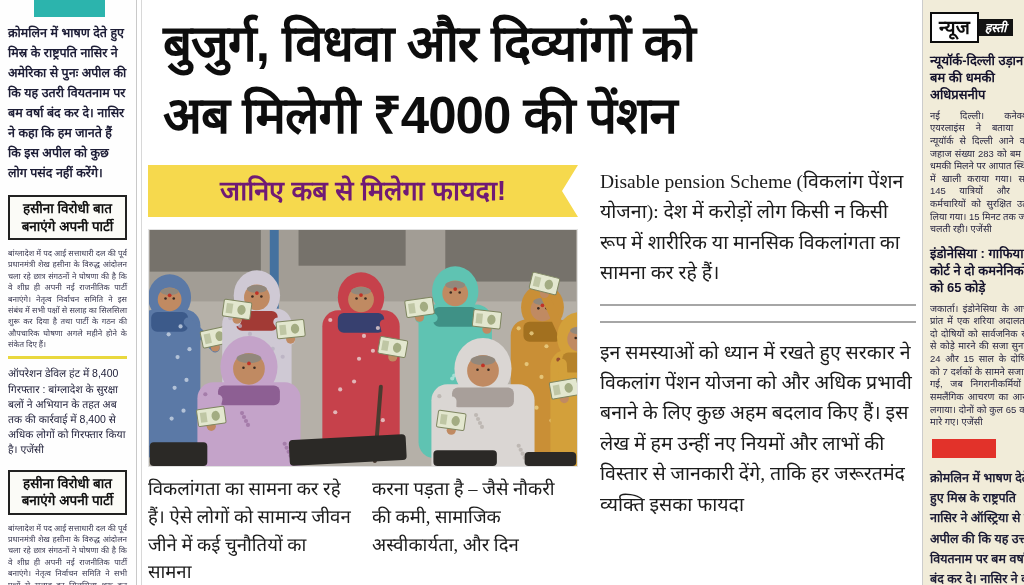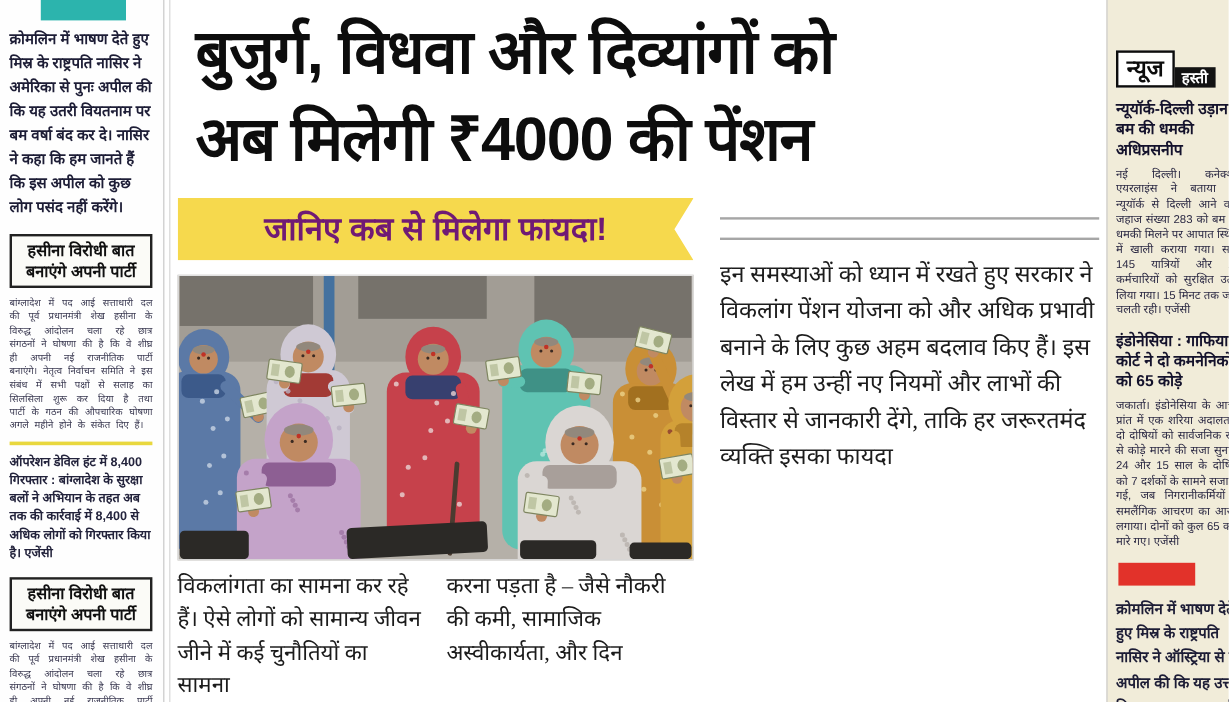--- a/index.html
+++ b/index.html
@@ -6,44 +6,44 @@
   *{box-sizing:border-box;}
   .page{position:relative;width:1024px;height:585px;background:#ffffff;font-family:"Liberation Serif",serif;}
 
   
   .rail-left{position:absolute;left:0;top:0;width:137px;height:585px;background:#fefefe;border-right:1px solid #c9c9c9;overflow:hidden;}
   .vsep2{position:absolute;left:141px;top:0;width:1px;height:585px;background:#d8d8d8;}
   .teal-bar{margin:0 0 6px 34px;width:71px;height:17px;background:#2cb4ad;}
   .rail-inner{padding:0 9px 0 8px;}
   .rail-story{font-family:"Liberation Sans",sans-serif;font-weight:bold;font-size:12.5px;line-height:1.6;color:#1d1d36;margin:6px 0 12px;}
   .rail-box{border:2px solid #222;padding:3px 3px;text-align:center;font-family:"Liberation Sans",sans-serif;font-weight:bold;font-size:13.5px;line-height:1.3;color:#101010;margin:2px 0 8px;background:#fbfbf7;}
-  .rail-fine{font-family:Liberation Mono, monospace;font-size:8px;line-height:1.42;color:#3b3a52;text-align:justify;margin:0 0 6px;}
+  .rail-fine{font-family:Liberation Serif, serif;font-size:8px;line-height:1.42;color:#3b3a52;text-align:justify;margin:0 0 6px;}
   .rail-divider{height:3px;background:#e9d83e;margin:2px 0 7px;}
-  .rail-brief{font-family:"Liberation Sans",sans-serif;font-weight:bold;font-size:10.5px;line-height:1.45;color:#23233c;margin:0 0 12px;}
+  .rail-brief{font-family:"Liberation Sans",sans-serif;font-weight:normal;font-size:10.5px;line-height:1.45;color:#23233c;margin:0 0 12px;}
 
   
   .main{position:absolute;left:145px;top:0;width:774px;height:585px;}
   .headline{margin:0;padding:8px 0 0 18px;font-family:"Liberation Sans",sans-serif;font-weight:800;font-size:51px;line-height:1.42;letter-spacing:-1px;color:#0d0d0d;}
   .main-cols{position:absolute;left:0;top:165px;width:774px;}
   .col-photo{position:absolute;left:3px;top:0;width:430px;}
   .banner{height:52px;background:#f6d94d;color:#141414;text-align:center;font-family:"Liberation Sans",sans-serif;font-weight:bold;font-size:27px;line-height:52px;clip-path:polygon(0 0,100% 0,calc(100% - 16px) 50%,100% 100%,0 100%);}
   .photo{margin-top:12px;width:430px;height:238px;background:#b5b0a8;border:1px solid #e2e2e2;overflow:hidden;}
   .caption{margin-top:9px;display:flex;gap:18px;}
   .caption p{margin:0;font-size:18.5px;line-height:1.5;color:#1b1b1b;}
   .cap1{width:206px;}
   .cap2{width:200px;}
   .col-article{position:absolute;left:455px;top:2px;width:316px;}
   .col-article p{margin:0 0 15px;font-size:19.5px;line-height:1.56;color:#1c1c1c;}
   .hr{border-top:2px solid #a6a6a6;margin:14px 0 15px;}
 
   
   .rail-right{position:absolute;left:922px;top:0;width:102px;height:585px;background:#f1ecd9;border-left:1px solid #cccccc;padding:12px 0 0 7px;overflow:visible;}
-  .masthead{display:flex;align-items:flex-end;margin-top:30px;}
+  .masthead{display:flex;align-items:center;}
   .mast-name{background:#ffffff;border:2px solid #0c0c0c;font-family:"Liberation Sans",sans-serif;font-weight:bold;font-size:19px;line-height:1;padding:4px 7px;color:#0c0c0c;}
-  .mast-tag{background:#131313;color:#ffffff;font-family:"Liberation Sans",sans-serif;font-weight:bold;font-size:12.5px;display:flex;align-items:center;padding:0 6px;}
+  .mast-tag{background:#131313;color:#ffffff;font-family:"Liberation Sans",sans-serif;font-weight:bold;font-size:12.5px;display:flex;align-items:center;padding:0 6px;font-style:italic;}
   .rr-head{font-family:"Liberation Sans",sans-serif;font-weight:bold;font-size:13px;line-height:1.3;color:#14122c;margin:10px 0 6px;width:110px;}
   .rr-tiny{font-family:"Liberation Sans",sans-serif;font-size:9.5px;line-height:1.33;color:#2c2a44;text-align:justify;margin:0 0 6px;width:104px;}
   .red-bar{width:64px;height:19px;background:#e2322a;margin:10px 0 10px 2px;}
   .rr-story{font-family:"Liberation Sans",sans-serif;font-weight:bold;font-size:12.5px;line-height:1.62;color:#1d1d36;margin:4px 0 0;width:112px;}
 </style>
 </head>
 <body>
 
 <div class="page">
 
@@ -312,20 +312,21 @@
               <rect x="286" y="222" width="64" height="16" rx="4" fill="#2b2926"></rect>
               <rect x="378" y="224" width="52" height="14" rx="4" fill="#2b2926"></rect>
             </svg>
         </div>
         <div class="caption">
           <p class="cap1">विकलांगता का सामना कर रहे हैं। ऐसे लोगों को सामान्य जीवन जीने में कई चुनौतियों का सामना</p>
           <p class="cap2">करना पड़ता है – जैसे नौकरी की कमी, सामाजिक अस्वीकार्यता, और दिन</p>
         </div>
       </div>
       <div class="col-article">
+        <p>Disable pension Scheme (विकलांग पेंशन योजना): देश में करोड़ों लोग किसी न किसी रूप में शारीरिक या मानसिक विकलांगता का सामना कर रहे हैं।</p>
         <div class="hr"></div>
         <div class="hr"></div>
         <p>इन समस्याओं को ध्यान में रखते हुए सरकार ने विकलांग पेंशन योजना को और अधिक प्रभावी बनाने के लिए कुछ अहम बदलाव किए हैं। इस लेख में हम उन्हीं नए नियमों और लाभों की विस्तार से जानकारी देंगे, ताकि हर जरूरतमंद व्यक्ति इसका फायदा</p>
       </div>
     </div>
   </main>
 
   <aside class="rail-right" style="background: rgb(241, 236, 217);">
     <div class="masthead">
       <span class="mast-name">न्यूज</span>

